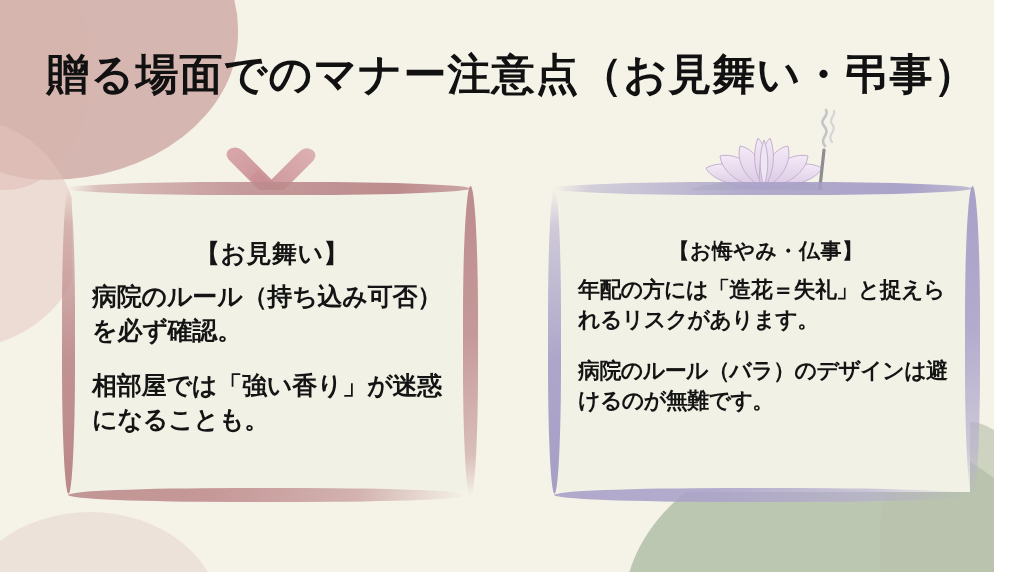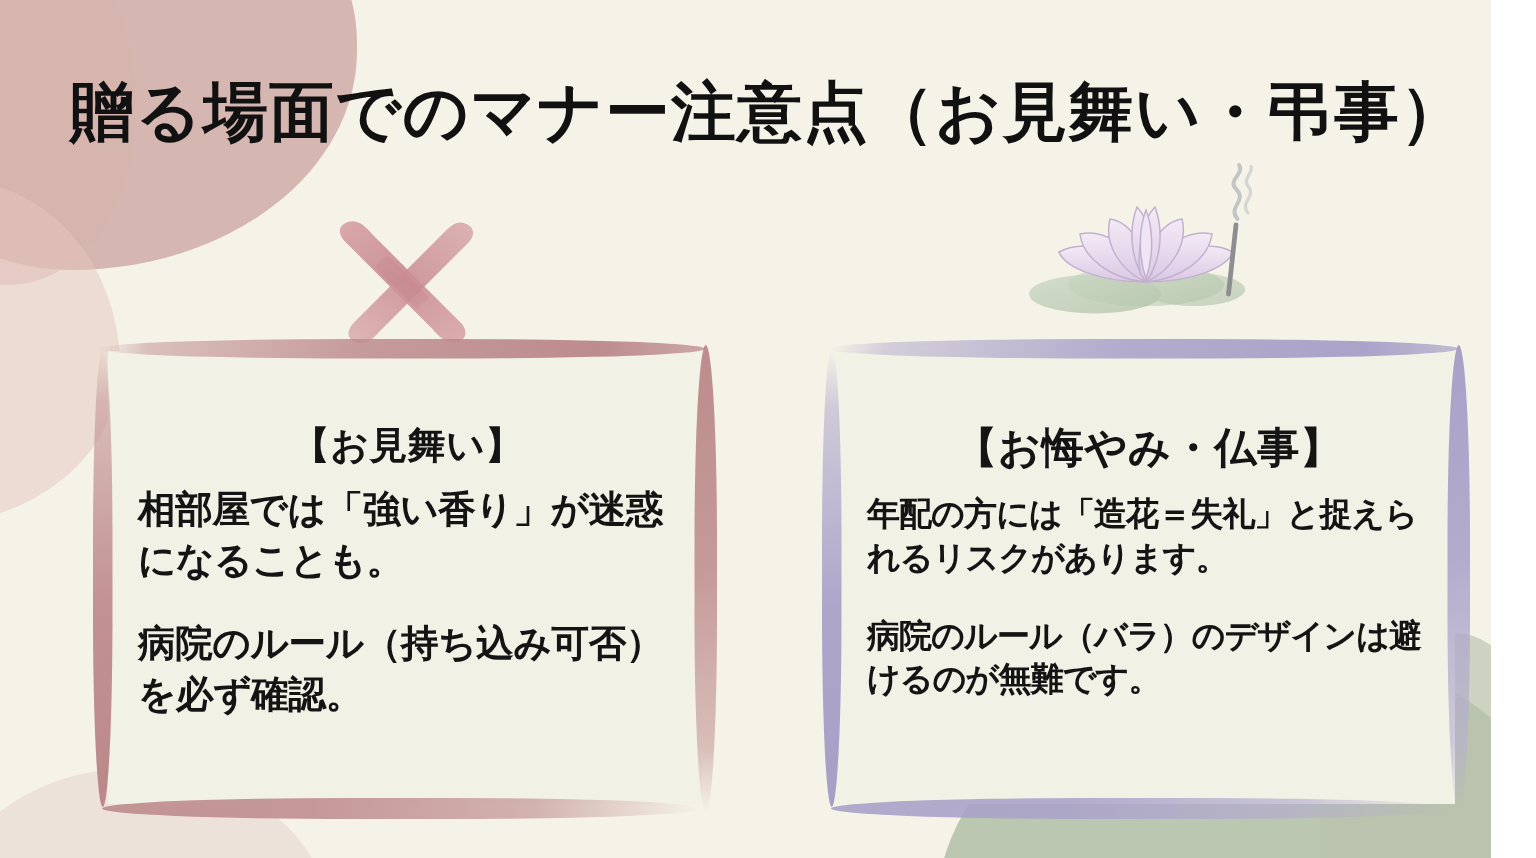--- a/index.html
+++ b/index.html
@@ -103,21 +103,20 @@
     color: #111111;
     white-space: nowrap;
   }
 
   
   .card {
     position: absolute;
     top: 182px;
     width: 416px;
     height: 320px;
-    margin-top: 44px;
   }
   .card.left  { left: 62px; }
   .card.right { left: 548px; width: 432px; }
 
   .card-paper {
     position: absolute;
     inset: 8px 10px 10px 10px;
     background: #f2f1e6;
   }
 
@@ -208,21 +207,21 @@
     line-height: 1.2;
   }
   .card-body {
     font-size: 25px;
     font-weight: 700;
     color: #141414;
     line-height: 1.34;
     letter-spacing: -0.2px;
     margin: 0 0 22px 0;
   }
-  .card.right .card-heading { font-size: 28px; }
+  .card.right .card-heading { font-size: 21px; }
   .card.right .card-body    { font-size: 22px; letter-spacing: -0.6px; }
 
   
   .icon-x {
     position: absolute;
     left: 212px;
     top: 140px;
     width: 120px;
     height: 92px;
   }
@@ -307,22 +306,22 @@
   </div>
 
   <div class="card left">
     <div class="card-paper"></div>
     <div class="stroke stroke-top"></div>
     <div class="stroke stroke-bottom"></div>
     <div class="stroke stroke-left"></div>
     <div class="stroke stroke-right"></div>
     <div class="card-inner">
       <div class="card-heading">【お見舞い】</div>
+      <p class="card-body">病院のルール（持ち込み可否）を必ず確認。</p>
       <p class="card-body">相部屋では「強い香り」が迷惑になることも。</p>
-      <p class="card-body">病院のルール（持ち込み可否）を必ず確認。</p>
     </div>
   </div>
 
   <div class="card right">
     <div class="card-paper"></div>
     <div class="stroke stroke-top"></div>
     <div class="stroke stroke-bottom"></div>
     <div class="stroke stroke-left"></div>
     <div class="stroke stroke-right"></div>
     <div class="card-inner">

